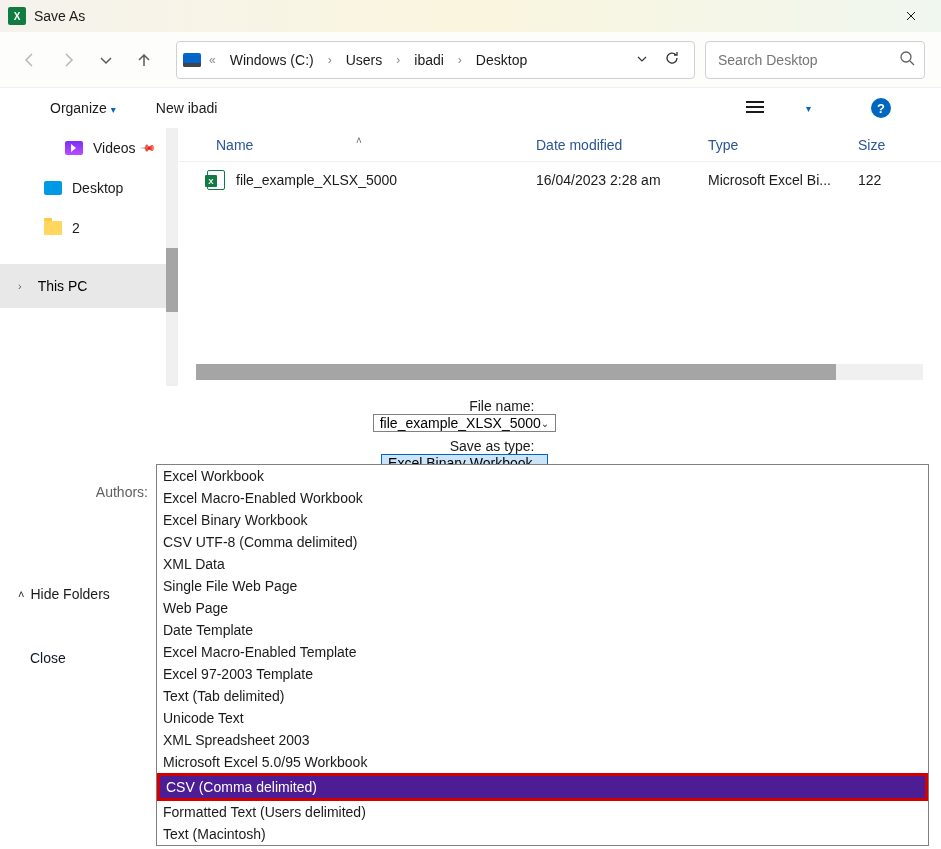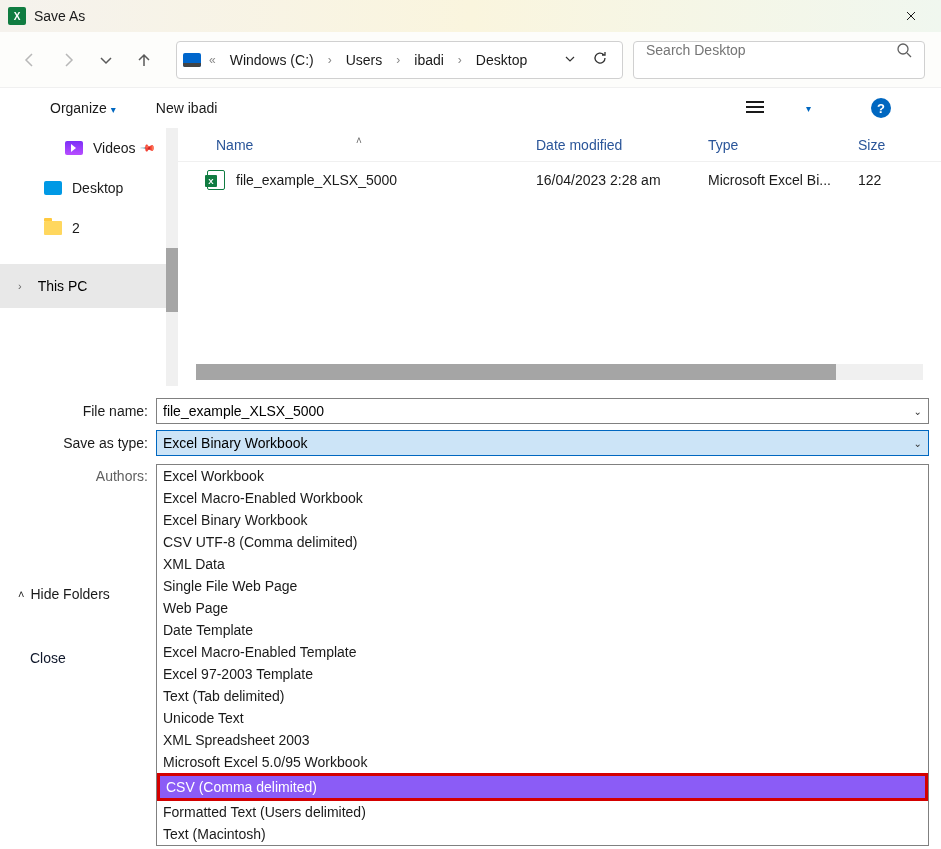--- a/index.html
+++ b/index.html
@@ -17,21 +17,21 @@
 
 .crumb-box { flex: 1; height: 38px; border: 1px solid #d0d0d0; border-radius: 4px; display: flex; align-items: center; padding: 0 6px; gap: 6px; background: #fff; margin-left: 8px; }
 .crumb-box .drive-icon { width: 18px; height: 14px; background: #0066cc; border-radius: 2px; position: relative; }
 .crumb-box .drive-icon::after { content: ""; position: absolute; bottom: 0; left: 0; right: 0; height: 4px; background: #444; border-radius: 0 0 2px 2px; }
 .crumb-box .chev { color: #888; font-size: 12px; padding: 0 2px; }
 .crumb-box .seg { color: #1a1a1a; padding: 4px 6px; }
 .crumb-spacer { flex: 1; }
 .crumb-right { display: flex; align-items: center; gap: 16px; padding: 0 8px; }
 .refresh-icon svg { width: 16px; height: 16px; }
 
-.searchbox { width: 292px; height: 38px; border: 1px solid #d0d0d0; border-radius: 4px; display: flex; align-items: flex-start; padding: 0 12px; background: #fff; }
+.searchbox { width: 220px; height: 38px; border: 1px solid #d0d0d0; border-radius: 4px; display: flex; align-items: center; padding: 0 12px; background: #fff; }
 .searchbox input { border: none; outline: none; flex: 1; color: #606060; font-size: 14px; }
 .searchbox .mag svg { width: 16px; height: 16px; color: #606060; }
 
 .toolbar { height: 40px; display: flex; align-items: center; padding: 0 50px 0 50px; gap: 40px; background: #fff; }
 .toolbar .organize { color: #1a1a1a; cursor: default; }
 .toolbar .organize .caret { color: #0067c0; margin-left: 4px; font-size: 10px; }
 .toolbar .newfolder { color: #1a1a1a; }
 .toolbar-spacer { flex: 1; }
 .toolbar .view-btn svg { width: 18px; height: 14px; color: #1a1a1a; }
 .toolbar .view-caret { color: #0067c0; font-size: 10px; margin-left: 2px; }
@@ -67,32 +67,32 @@
 .xl-icon::after { content: "X"; position: absolute; left: -3px; top: 4px; width: 12px; height: 12px; background: #107c41; color: #fff; font-size: 8px; font-weight: bold; display: flex; align-items: center; justify-content: center; border-radius: 1px; }
 .filerow .f-name { width: 300px; }
 .filerow .f-date { width: 172px; color: #1a1a1a; }
 .filerow .f-type { width: 150px; }
 .filerow .f-size { text-align: right; }
 .file-area-spacer { flex: 1; }
 .hscroll { height: 16px; background: #f0f0f0; margin: 0 18px 6px 18px; position: relative; }
 .hscroll-thumb { position: absolute; left: 0; top: 0; height: 16px; width: 88%; background: #a5a5a5; }
 
 .fields { padding: 12px 12px 0 0; }
-.field-row { display: flex; align-items: center; margin-bottom: 6px; }
+.field-row { display: flex; align-items: center; margin-bottom: 6px; flex-direction: column; }
 .field-row label { width: 156px; text-align: right; padding-right: 8px; color: #1a1a1a; }
 .field-input { flex: 1; height: 26px; border: 1px solid #808080; padding: 0 6px; display: flex; align-items: center; justify-content: space-between; }
 .field-input.filename { background: #fff; }
 .field-input.type { background: #cce4f7; border: 1px solid #0067c0; }
 .field-input .dd-caret { color: #333; font-size: 10px; }
 .authors-row { display: flex; align-items: center; padding-top: 6px; }
 .authors-row label { width: 156px; text-align: right; padding-right: 8px; color: #606060; }
 
 .dropdown { position: absolute; left: 156px; right: 12px; top: 464px; background: #fff; border: 1px solid #808080; z-index: 50; }
 .dropdown .opt { padding: 1px 6px; color: #1a1a1a; font-size: 14px; line-height: 20px; white-space: nowrap; }
-.dropdown .opt.selected { background: #8b5cf6; color: #fff; }
+.dropdown .opt.selected { background: #4c1d95; color: #fff; }
 .highlight-box { border: 3px solid #d40000; padding: 0; }
 
 .hidefolders { position: absolute; left: 18px; top: 586px; display: flex; align-items: center; gap: 6px; color: #1a1a1a; }
 .hidefolders .chev-up { font-size: 11px; color: #1a1a1a; }
 
 .close-cmd { position: absolute; left: 30px; top: 650px; color: #0f172a; }
 </style>
 </head>
 <body>
 

